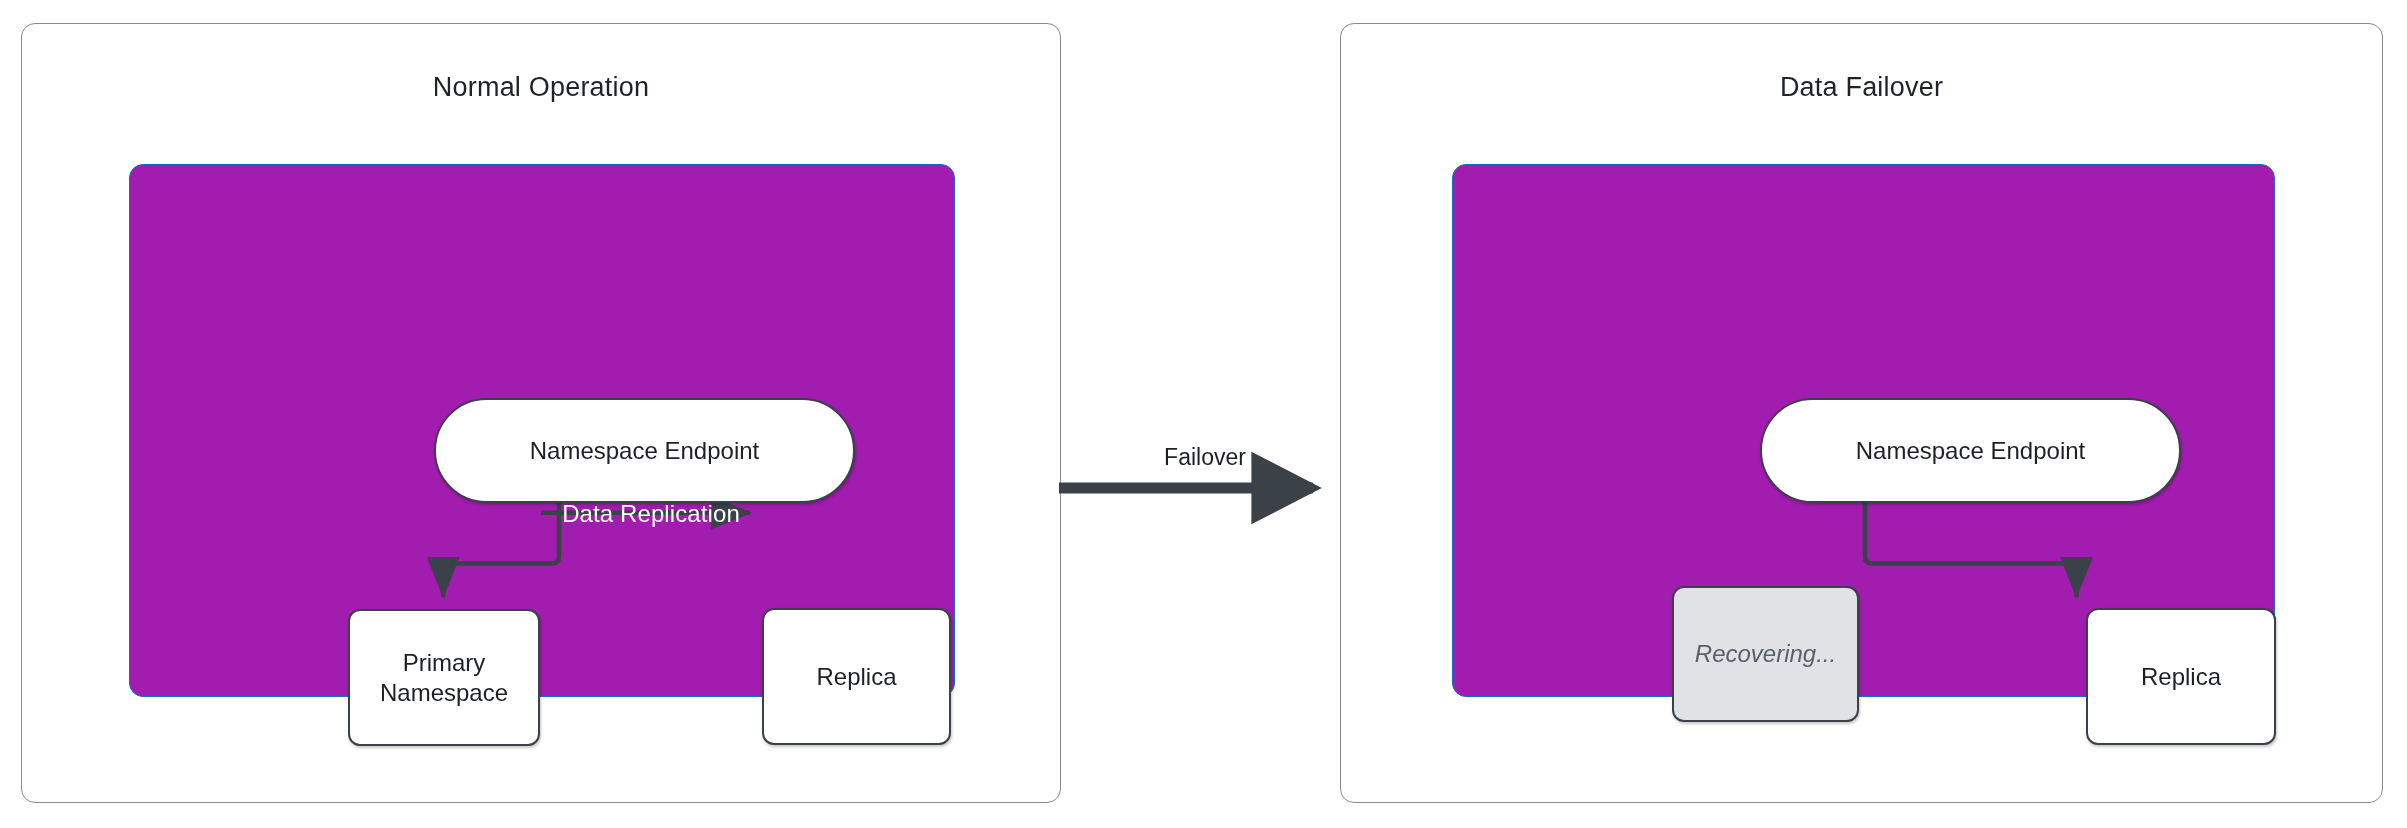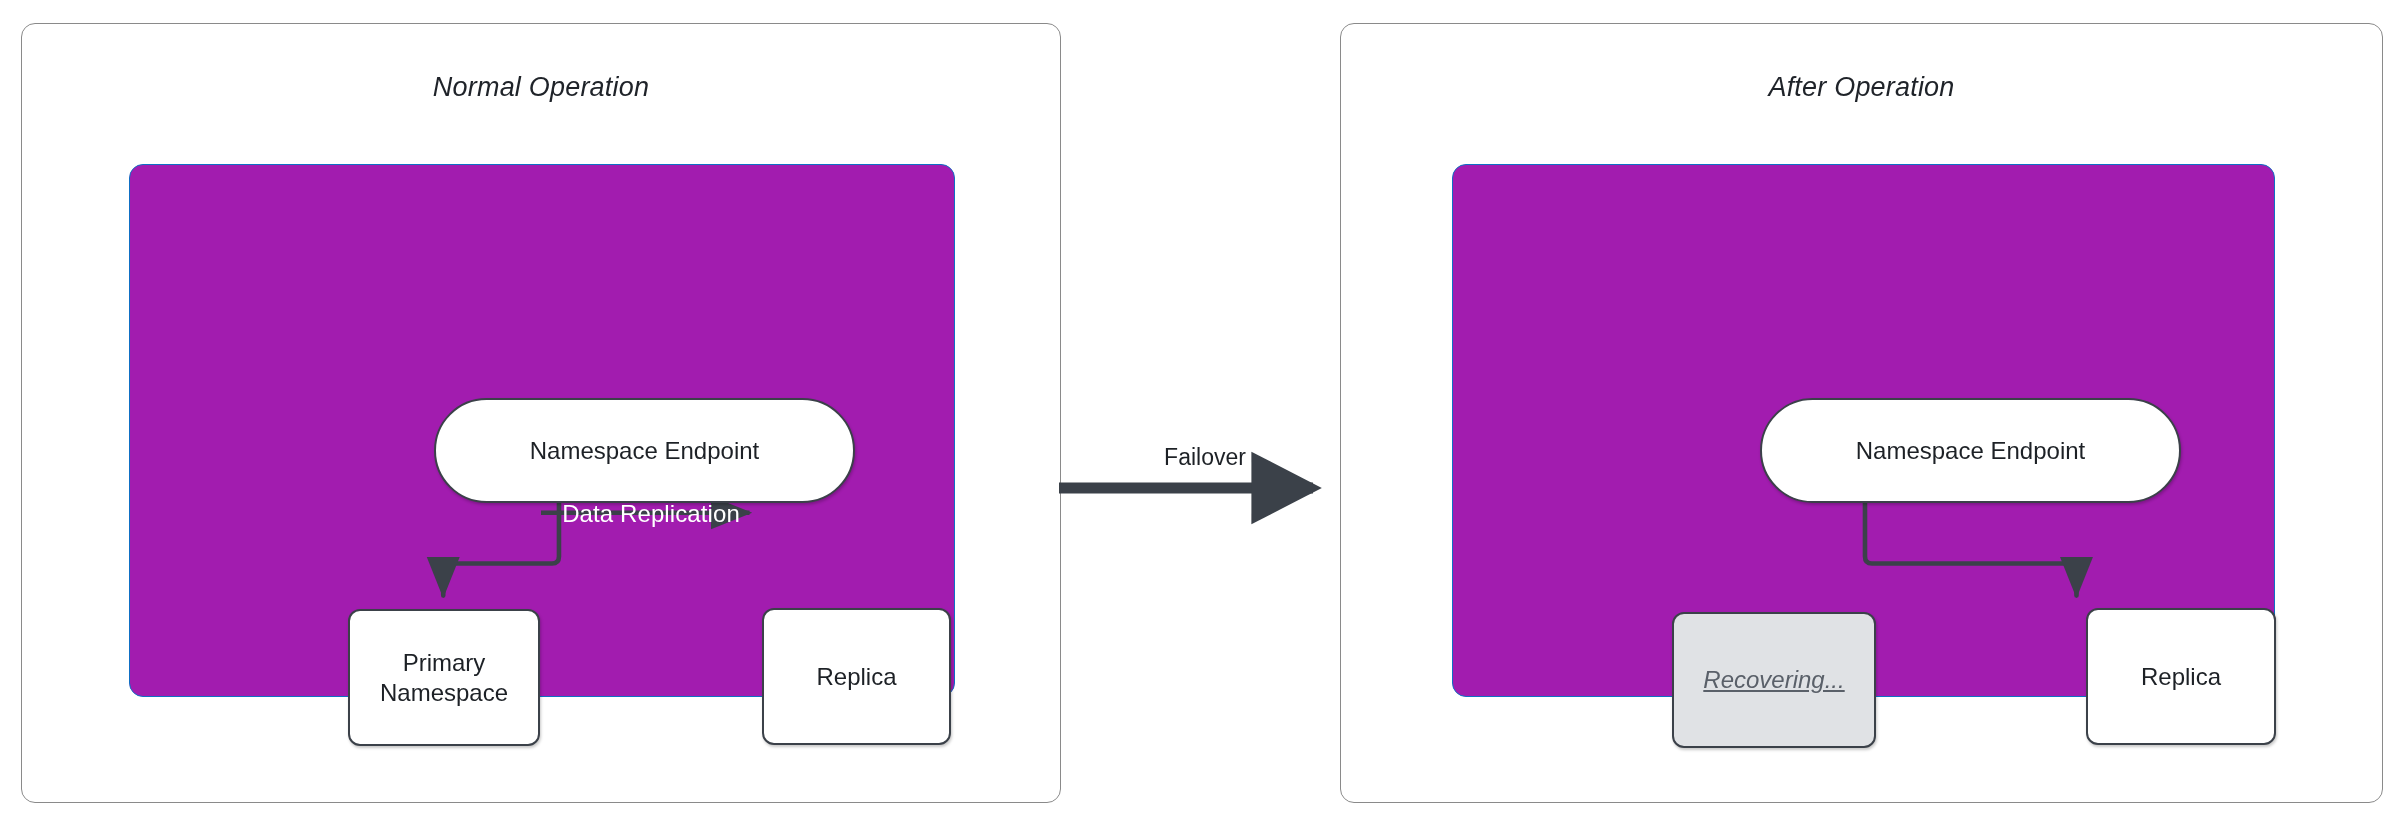--- a/index.html
+++ b/index.html
@@ -31,21 +31,20 @@
   }
   #panel-left  { left: 21px;   top: 23px; width: 1040px; height: 780px; }
   #panel-right { left: 1340px; top: 23px; width: 1043px; height: 780px; }
 
   .panel-title {
     position: absolute;
     top: 48px;
     left: 0;
     width: 100%;
     text-align: center;
-    font-style: italic;
     font-size: 27px;
     color: #1f2329;
     letter-spacing: 0.2px;
   }
 
   
   .region {
     position: absolute;
     background: #a21caf;
     border: 1.4px solid #0f6fc4;
@@ -79,21 +78,21 @@
     font-style: italic;
   }
 
   
   #node-endpoint-left { left: 304px; top: 233px; width: 421px; height: 105px; }
   #node-primary       { left: 218px; top: 444px; width: 192px; height: 137px; }
   #node-replica-left  { left: 632px; top: 443px; width: 189px; height: 137px; }
 
   
   #node-endpoint-right { left: 307px; top: 233px; width: 421px; height: 105px; }
-  #node-recovering     { left: 219px; top: 447px; width: 204px; height: 136px; text-decoration: underline; }
+  #node-recovering     { left: 219px; top: 421px; width: 187px; height: 136px; }
   #node-replica-right  { left: 633px; top: 443px; width: 190px; height: 137px; }
 
   
   .wires {
     position: absolute;
     left: 0;
     top: 0;
     width: 100%;
     height: 100%;
     overflow: visible;
@@ -184,21 +183,21 @@
         <marker id="arrowBig" markerWidth="7" markerHeight="7" refX="5.6" refY="3.5" orient="auto" markerUnits="strokeWidth">
           <path d="M0,0.2 L6.4,3.5 L0,6.8 z" fill="#3b4149"></path>
         </marker>
       </defs>
       <path d="M4,44 L258,44" fill="none" stroke="#3b4149" stroke-width="11" stroke-linecap="butt" marker-end="url(#arrowBig)"></path>
     </svg>
   </div>
 
   <div class="panel" id="panel-right">
 
-    <div class="panel-title">After Operation</div>
+    <div class="panel-title">Data Failover</div>
 
     <div class="region" id="region-right">
 
       <svg class="wires" viewBox="0 0 823 533" preserveAspectRatio="none">
         <defs>
           <marker id="arrowRR" markerWidth="10" markerHeight="10" refX="8.4" refY="4" orient="auto" markerUnits="strokeWidth">
             <path d="M0,0.4 L9,4 L0,7.6 z" fill="#3b4149"></path>
           </marker>
         </defs>
 

